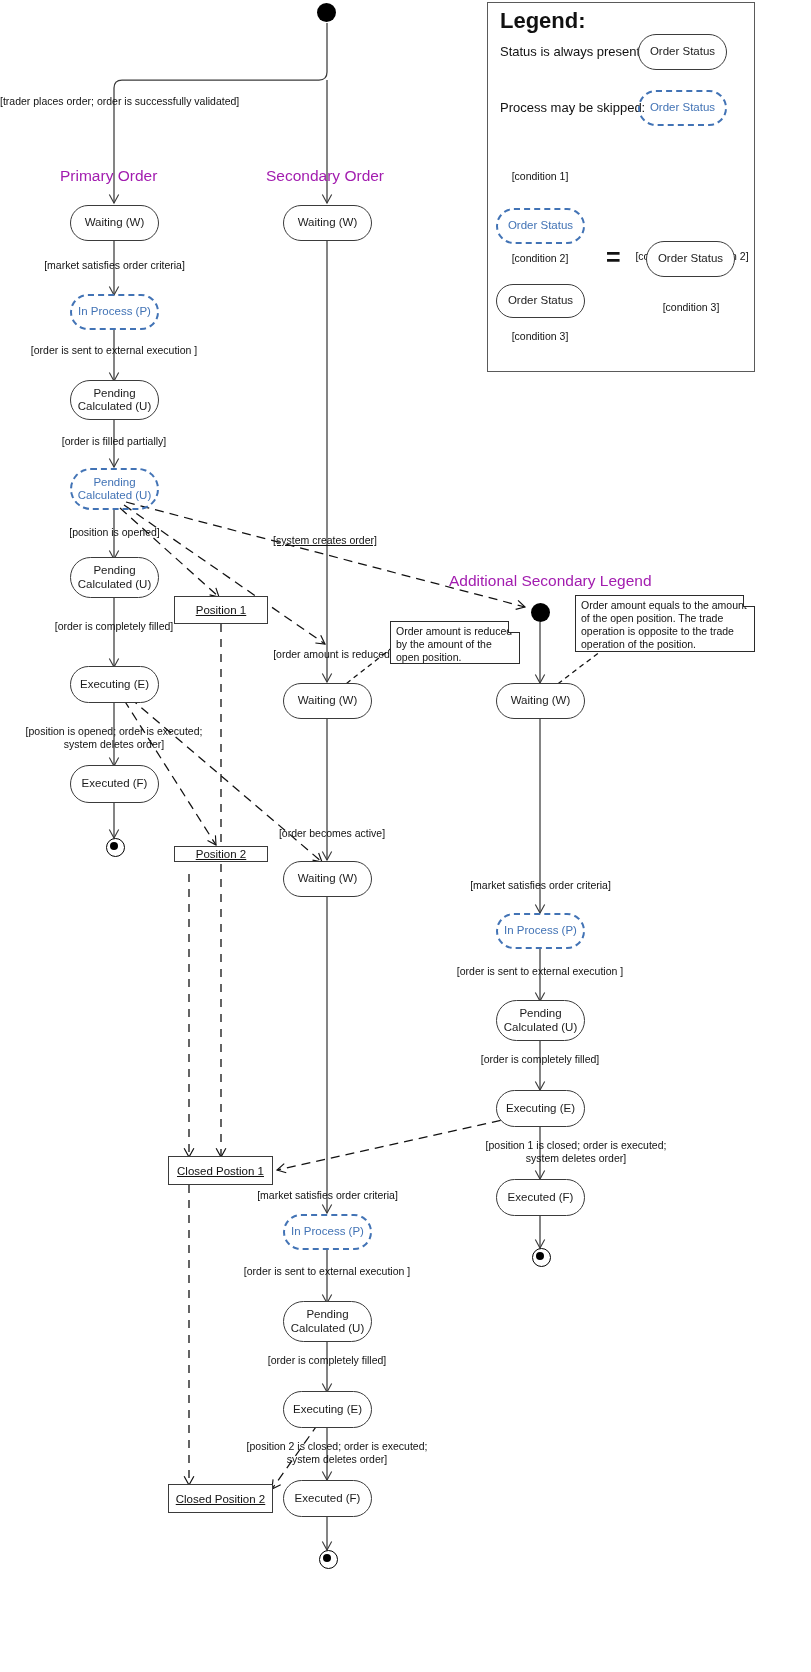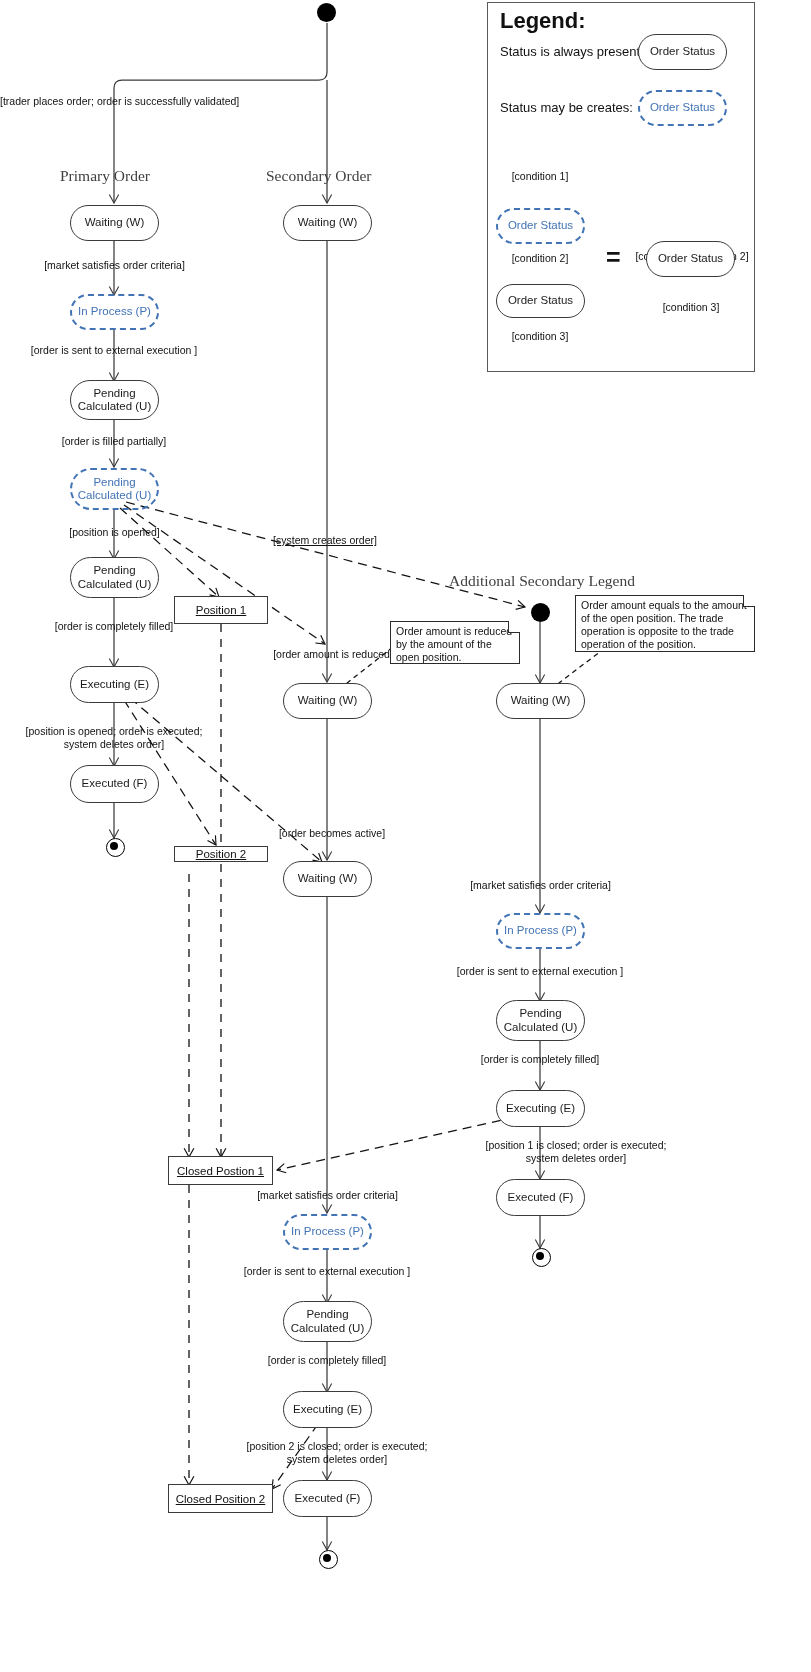--- a/index.html
+++ b/index.html
@@ -27,21 +27,21 @@
   .objbox span{text-decoration:underline;}
 
   
   .guard{
     position:absolute;font-size:10.5px;color:#111;line-height:1.22;
     text-align:center;white-space:pre-line;
   }
   .guard.left{text-align:left;}
   
   .lane-title{
-    position:absolute;font-size:15.5px;color:#404040;white-space:nowrap;font-family:Liberation Serif, serif;
+    position:absolute;font-size:15.5px;color:#a21caf;white-space:nowrap;
   }
   
   .legend-box{
     position:absolute;box-sizing:border-box;
     border:1.4px solid #5a5a5a;background:#fff;
   }
   .legend-title{position:absolute;font-size:22px;color:#111;font-weight:bold;}
   .legend-lbl{position:absolute;font-size:13px;font-weight:normal;color:#111;white-space:nowrap;}
   .eqsign{position:absolute;font-size:25px;font-weight:bold;color:#111;line-height:1;}
 
@@ -232,21 +232,21 @@
     <span>Order amount equals to the amount of the open position. The trade operation is opposite to the trade operation of the position.</span>
   </div>
 
   <div class="legend-box" style="left:487px;top:2px;width:268px;height:370px;"></div>
 
   <div class="legend-title" style="left:500px;top:8px;">Legend:</div>
 
   <div class="legend-lbl" style="left:500px;top:44px;">Status is always present:</div>
   <div class="state" style="left:638px;top:34px;width:89px;height:36px;">Order Status</div>
 
-  <div class="legend-lbl" style="left:500px;top:100px;">Status may be creates:</div>
+  <div class="legend-lbl" style="left:500px;top:100px;">Process may be skipped:</div>
   <div class="state skip" style="left:638px;top:90px;width:89px;height:36px;">Order Status</div>
 
   <div class="guard" style="left:488px;top:170px;width:104px;">[condition 1]</div>
   <div class="state skip" style="left:496px;top:208px;width:89px;height:36px;">Order Status</div>
   <div class="guard" style="left:488px;top:252px;width:104px;">[condition 2]</div>
   <div class="state" style="left:496px;top:284px;width:89px;height:34px;">Order Status</div>
   <div class="guard" style="left:488px;top:330px;width:104px;">[condition 3]</div>
 
   <div class="eqsign" style="left:606px;top:245px;">=</div>
 

